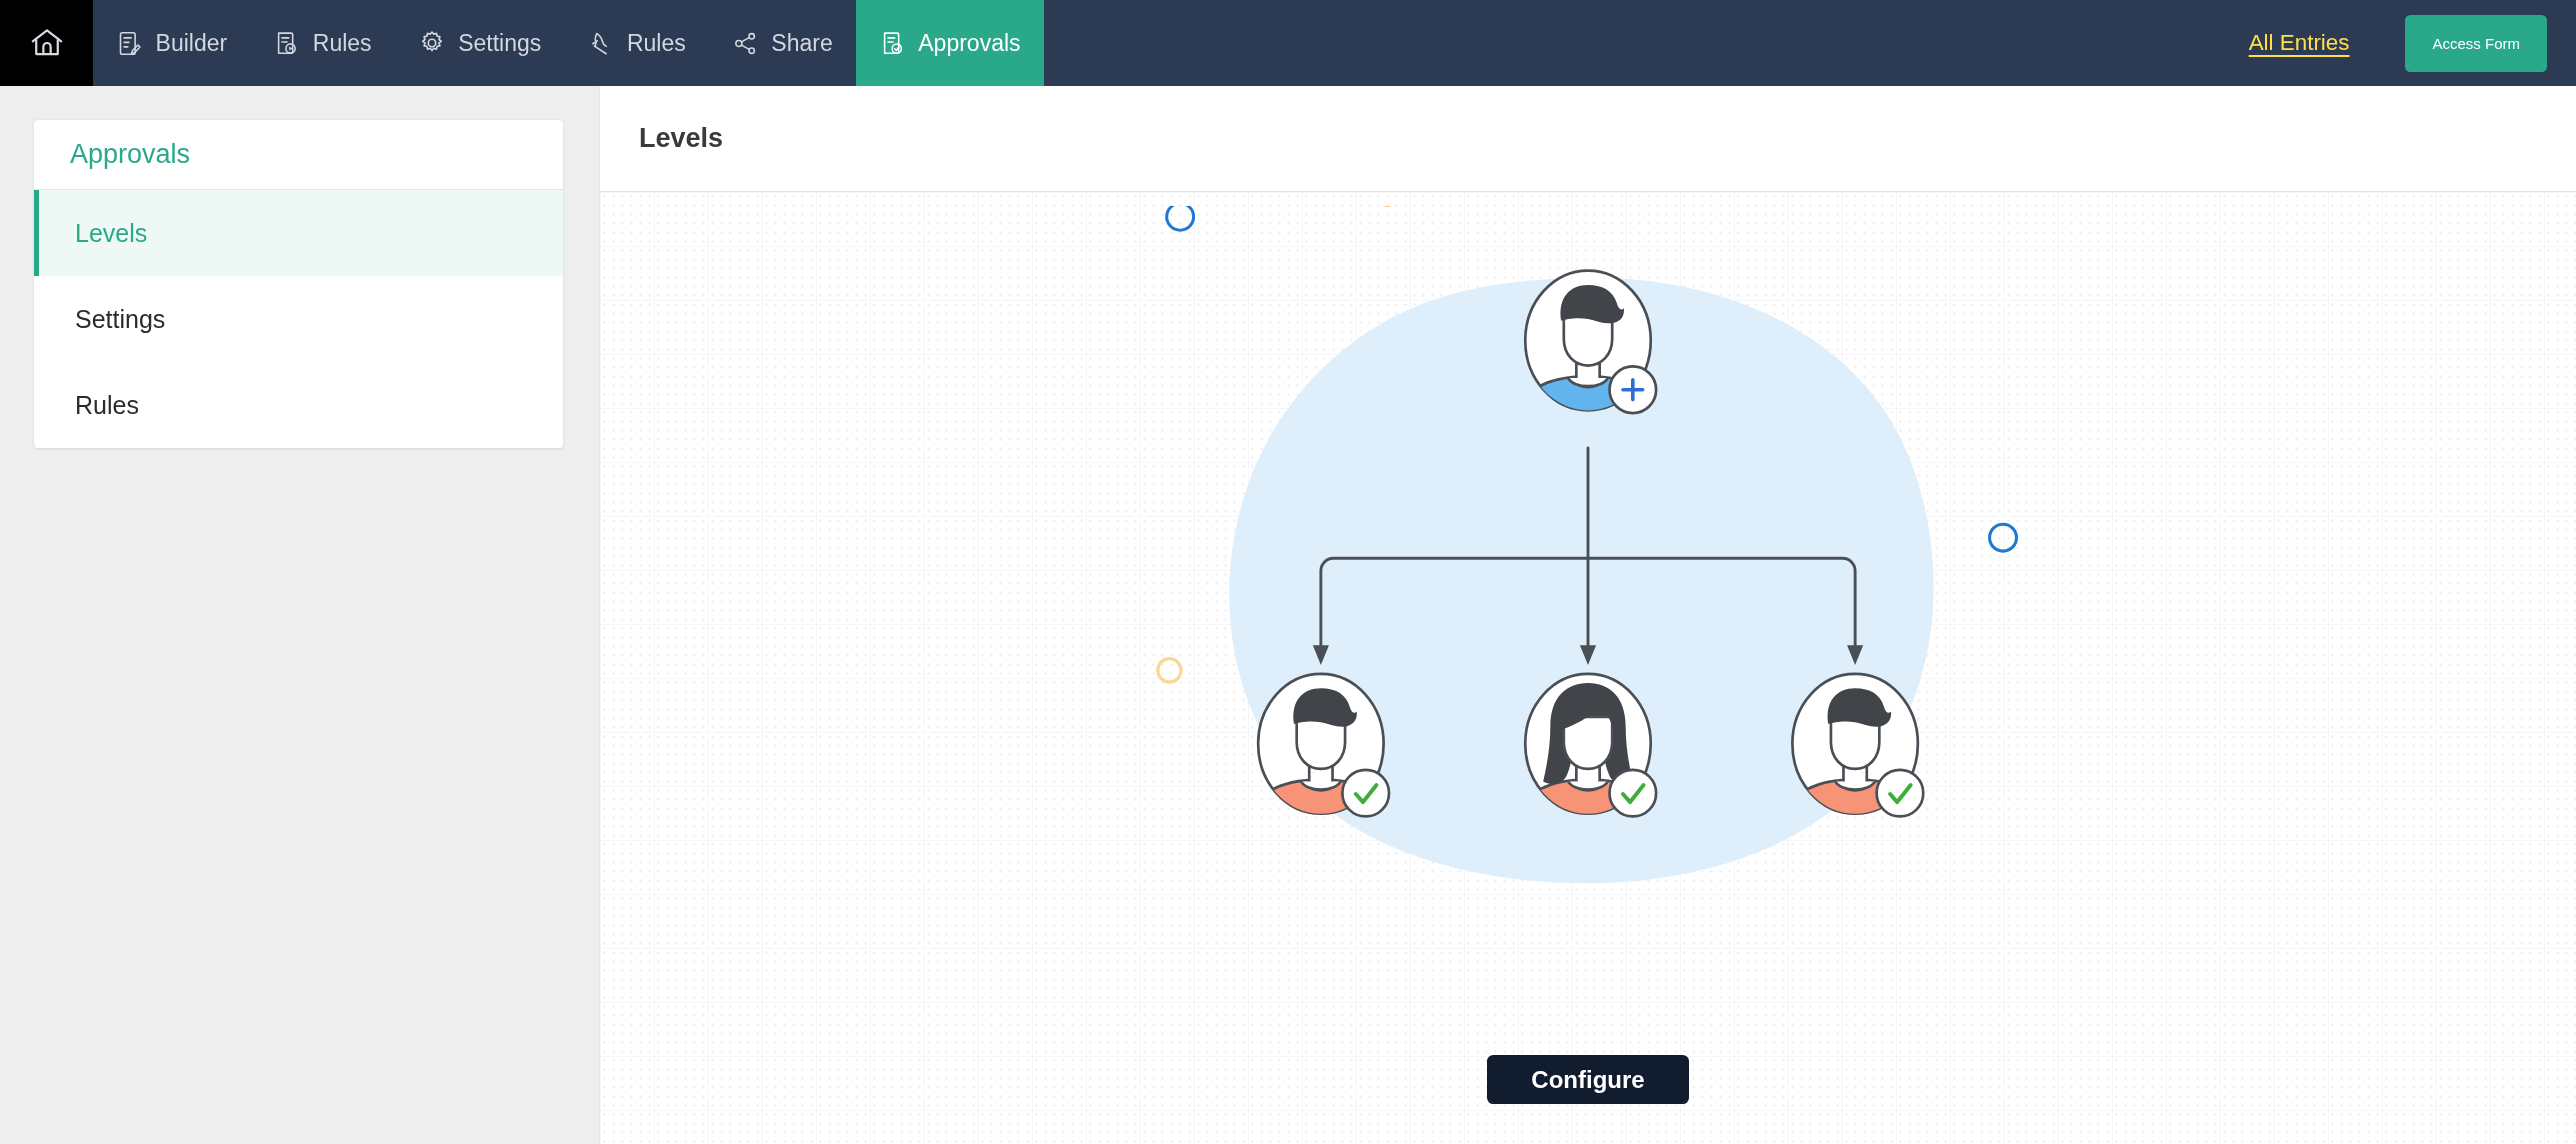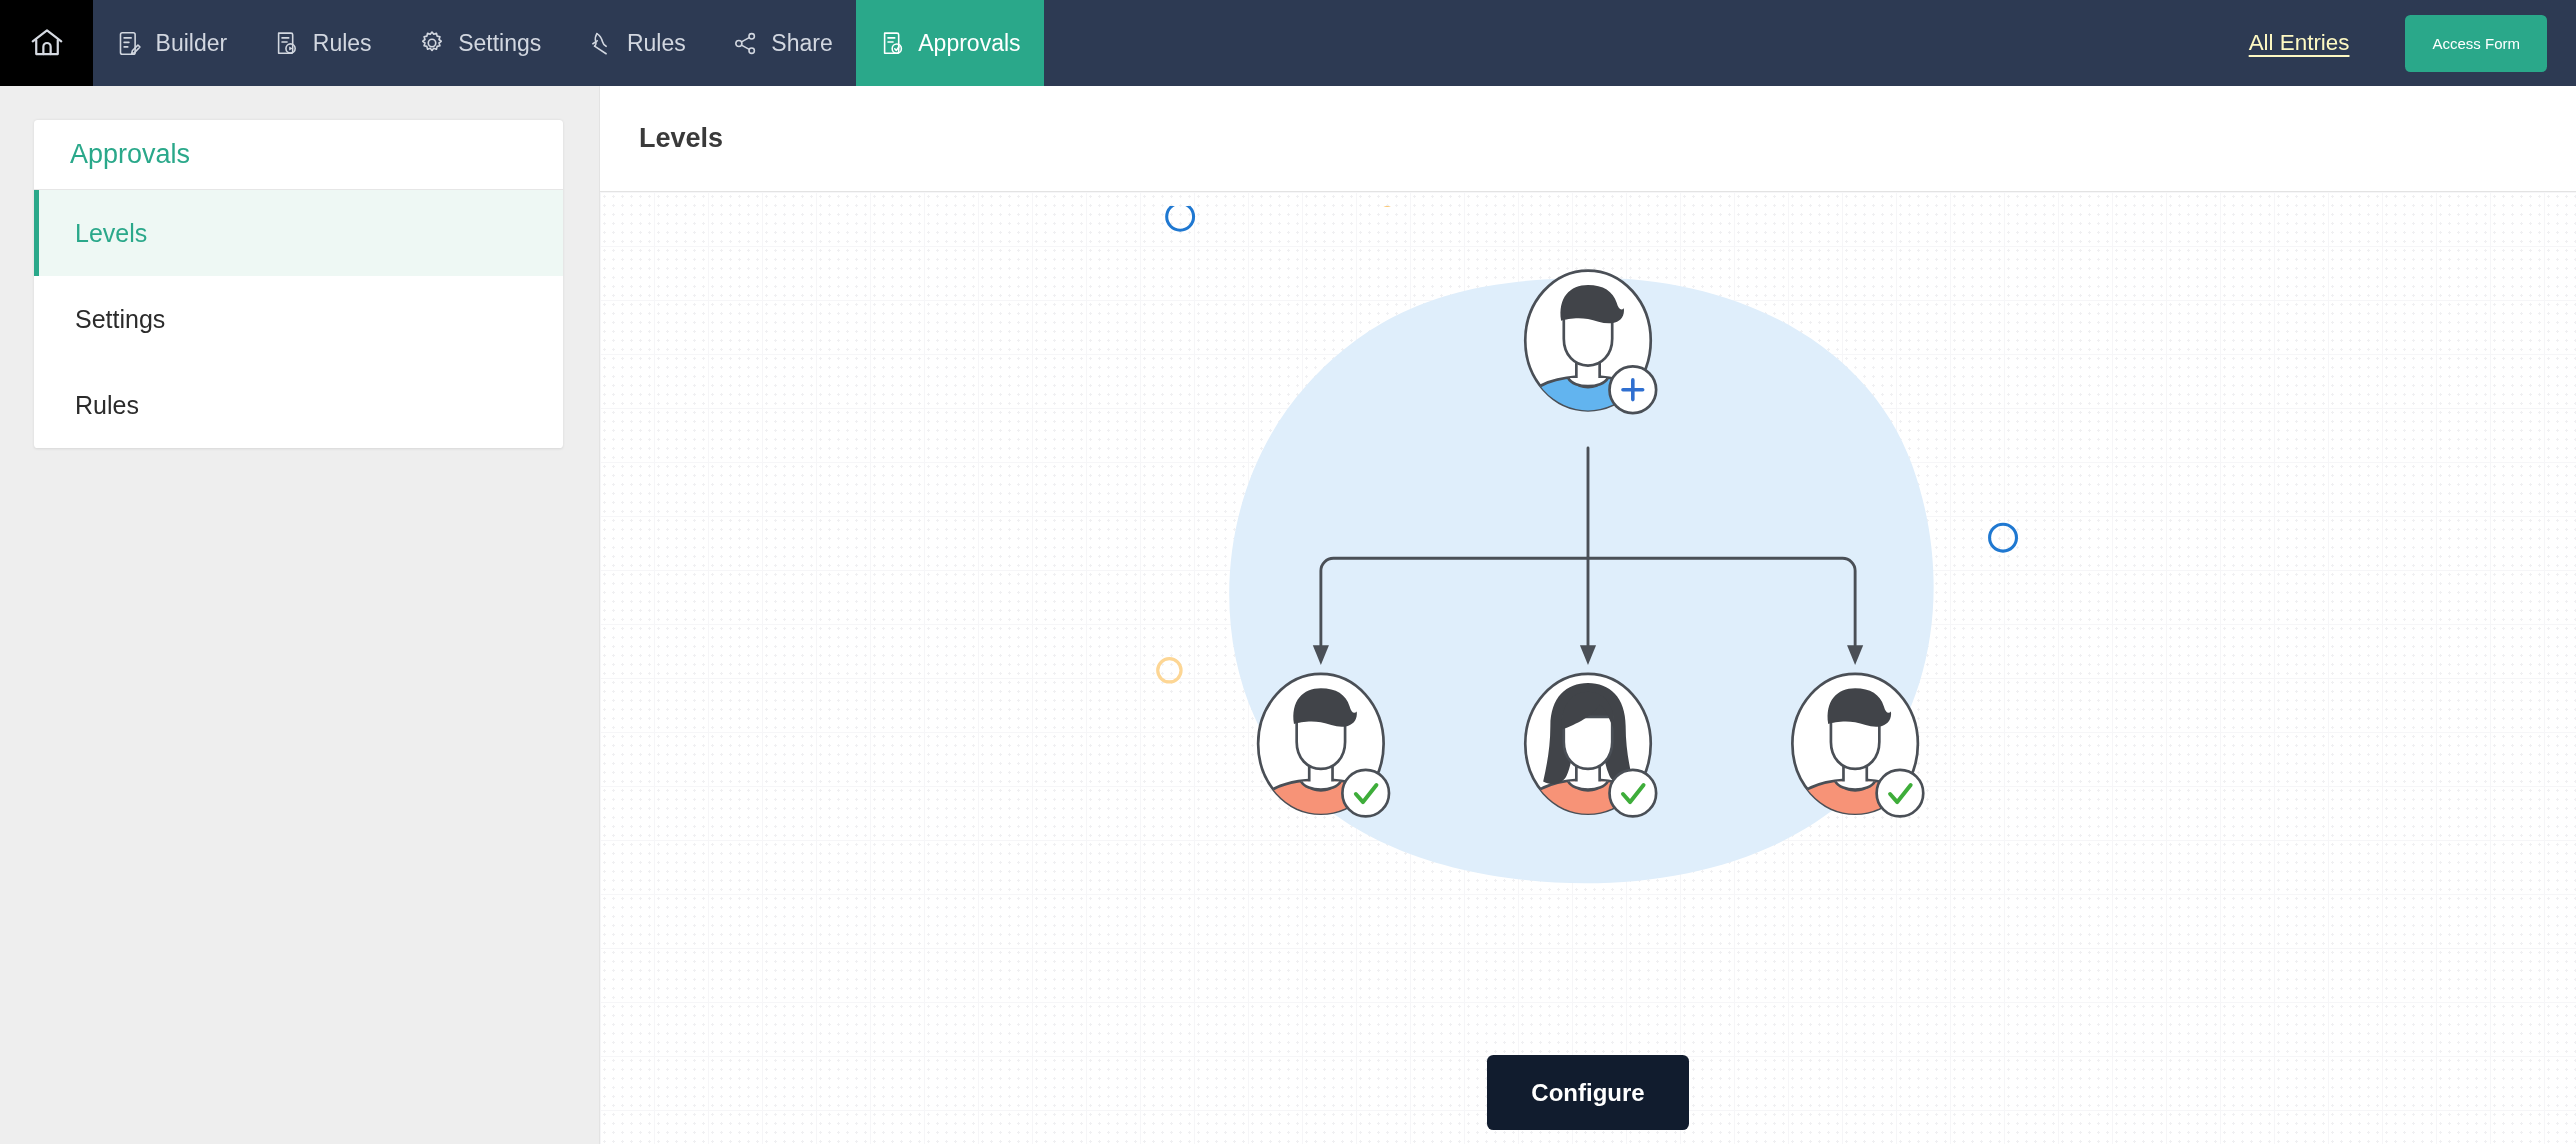--- a/index.html
+++ b/index.html
@@ -30,21 +30,21 @@
   }
   .nav-item .nlabel{line-height:1;}
   .nav-item.active{background:#2aa88a; color:#ffffff;}
   .nav-item svg{display:block; flex:0 0 auto;}
 
   .topbar-right{
     margin-left:auto; display:flex; align-items:center; gap:0;
     padding-right:29px; height:86px;
   }
   .all-entries{
-    color:#fef9c3; font-size:22.4px; text-decoration:underline;
+    color:#fde047; font-size:22.4px; text-decoration:underline;
     text-underline-offset:4.5px; cursor:pointer; margin-right:56px;
     white-space:nowrap;
   }
   .access-form{
     background:#2aa88a; color:#ffffff; border:none; border-radius:5.4px;
     font-family:inherit; font-size:15px; padding:0 27px; height:57px;
     cursor:pointer; white-space:nowrap;
   }
 
   
@@ -97,21 +97,21 @@
   .illus svg{display:block; width:100%; height:100%;}
 
   .desc{
     position:absolute; left:0; right:0; top:786px; text-align:center;
     font-size:24px; color:#8d8f97; padding:0 108px;
   }
   .cfg-wrap{position:absolute; left:0; right:0; top:863px; text-align:center;}
   .cfg-btn{
     background:#111c2e; color:#ffffff; border:none; border-radius:6.3px;
     font-family:inherit; font-size:24px; font-weight:bold;
-    padding:0 44px; height:75px; cursor:pointer;
+    padding:0 44px; height:49px; cursor:pointer;
   }
 </style>
 </head>
 <body>
 
 <div class="topbar">
 
   <div class="home-cell">
     <span>
       <svg width="38" height="38" viewBox="0 0 24 24" fill="none" stroke="#d6dae2" stroke-width="1.4" stroke-linecap="round" stroke-linejoin="round">

